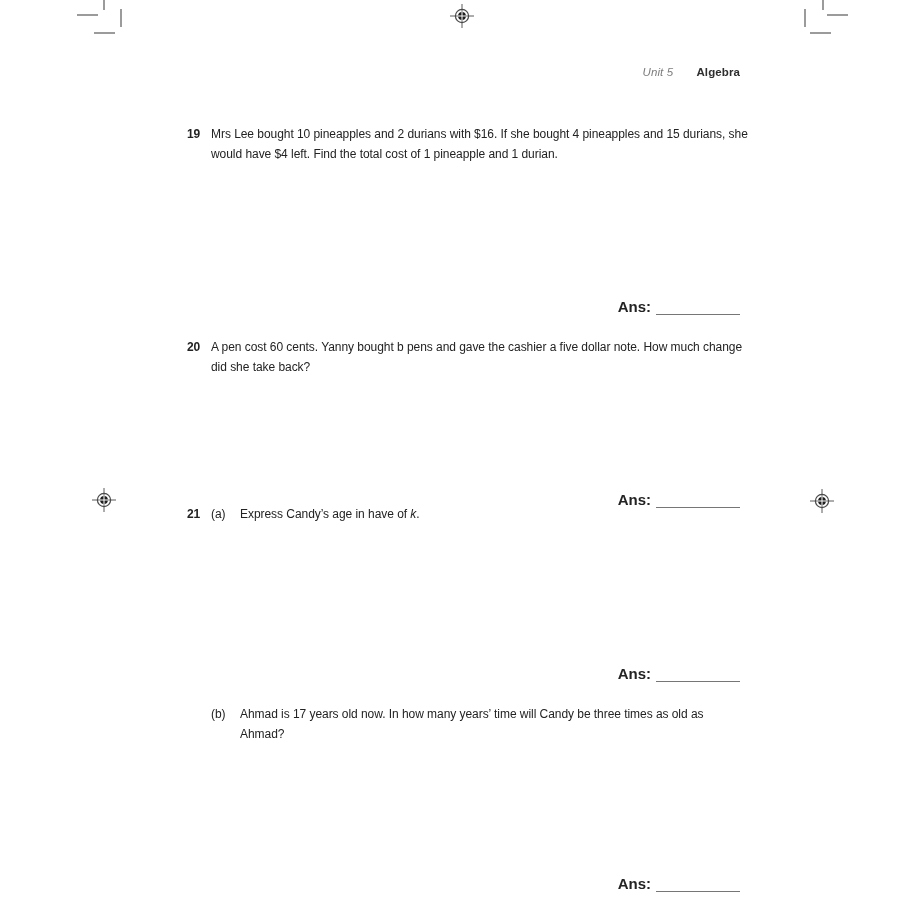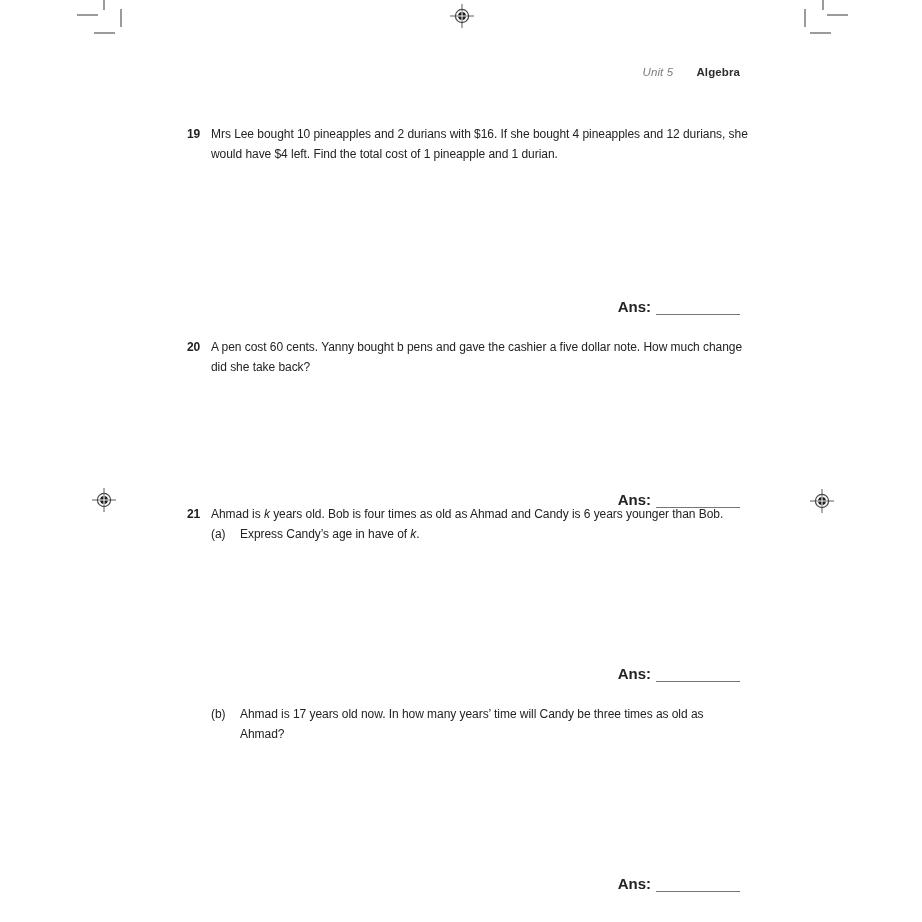--- a/index.html
+++ b/index.html
@@ -127,42 +127,39 @@
   <line x1="7.6" y1="12" x2="16.4" y2="12" stroke="#ffffff" stroke-width="1"></line>
 </svg>
 
 <div class="page-header">
   <span class="unit">Unit 5</span>
   <span class="subject">Algebra</span>
 </div>
 
 <div class="question" style="top:124px;">
   <div class="q-number">19</div>
-  <div class="q-body">Mrs Lee bought 10 pineapples and 2 durians with $16. If she bought 4 pineapples and 12 durians, she would have $4 left. Find the total cost of 1 pineapple and 1 durian.</div>
+  <div class="q-body">Mrs Lee bought 10 pineapples and 2 durians with $16. If she bought 4 pineapples and 15 durians, she would have $4 left. Find the total cost of 1 pineapple and 1 durian.</div>
 </div>
 <div class="ans-line" style="top:298px;">
   <span class="ans-label">Ans:</span>
   <span class="ans-rule"></span>
 </div>
 
 <div class="question" style="top:337px;">
   <div class="q-number">20</div>
   <div class="q-body">A pen cost 60 cents. Yanny bought b pens and gave the cashier a five dollar note. How much change did she take back?</div>
 </div>
 <div class="ans-line" style="top:491px;">
   <span class="ans-label">Ans:</span>
   <span class="ans-rule"></span>
 </div>
 
 <div class="question" style="top:504px;">
   <div class="q-number">21</div>
   <div class="q-body">
-    <div>
-      <span>Ahmad is </span><span class="var-italic">k</span><span> years old. Bob is four times as old as Ahmad and Candy is 6 years younger than Bob.</span>
-    </div>
     <div class="part-row">
       <span class="part-label">(a)</span>
       <span class="part-text">
         <span>Express Candy’s age in have of </span><span class="var-italic">k</span><span>.</span>
       </span>
     </div>
   </div>
 </div>
 <div class="ans-line" style="top:665px;">
   <span class="ans-label">Ans:</span>

